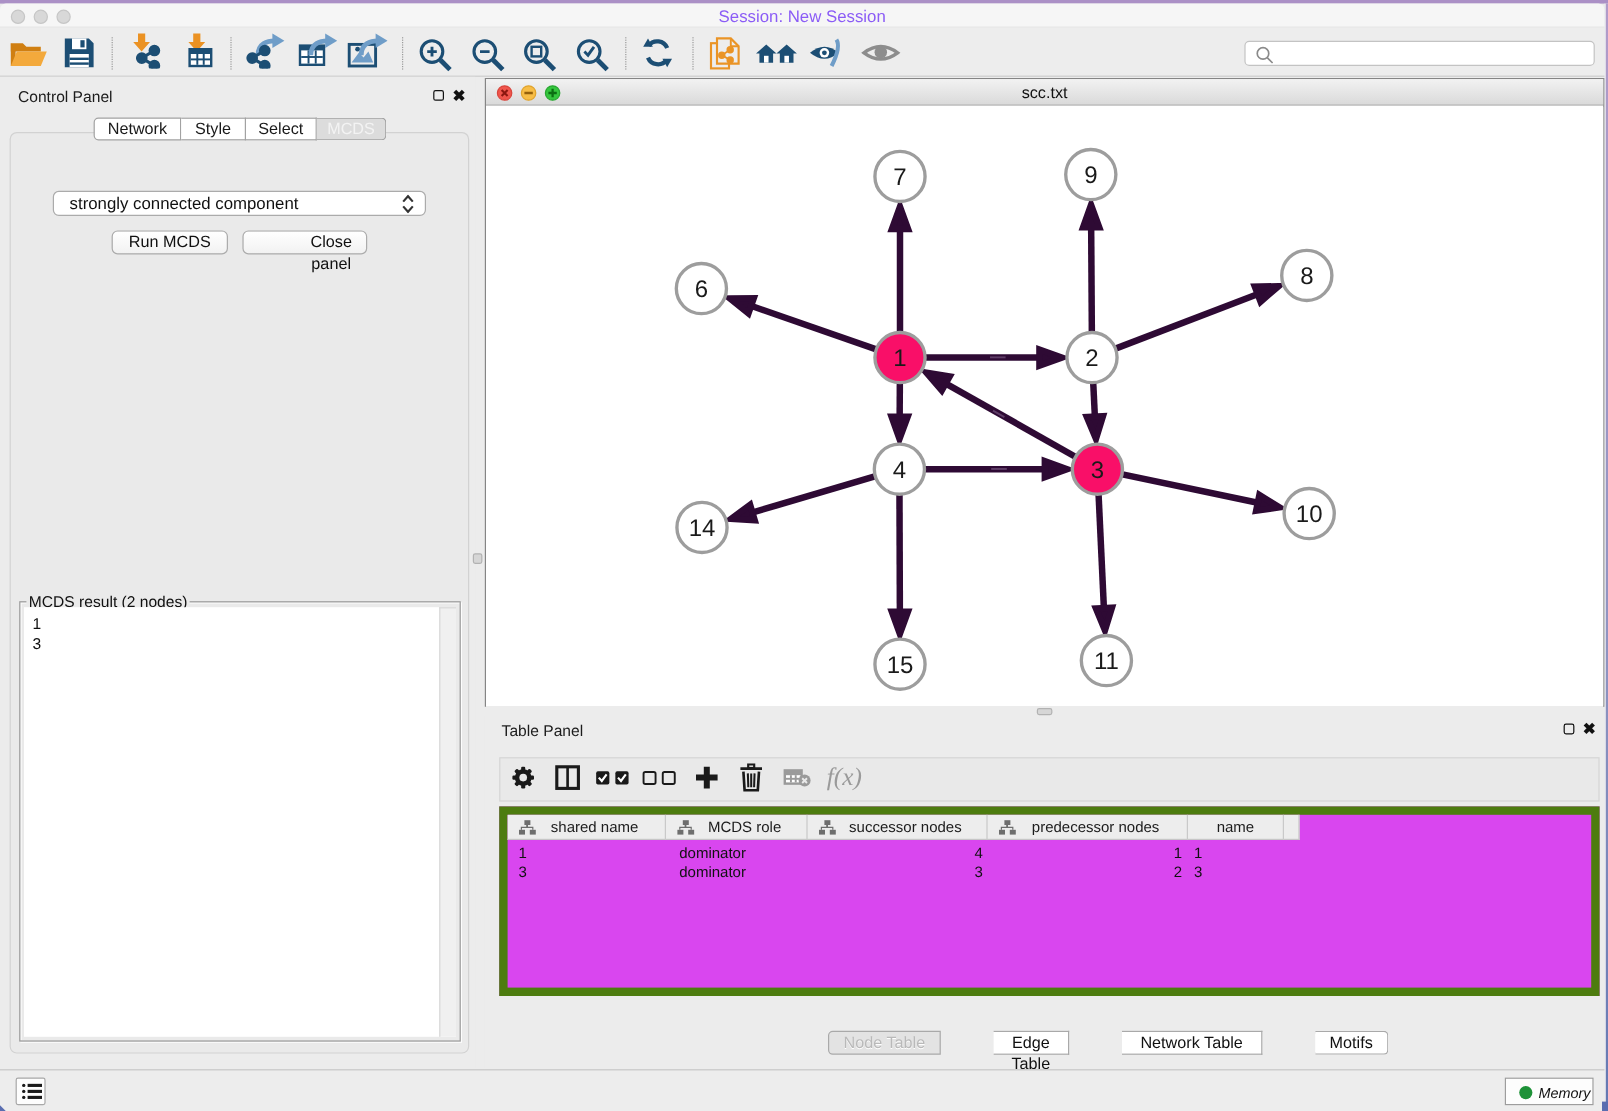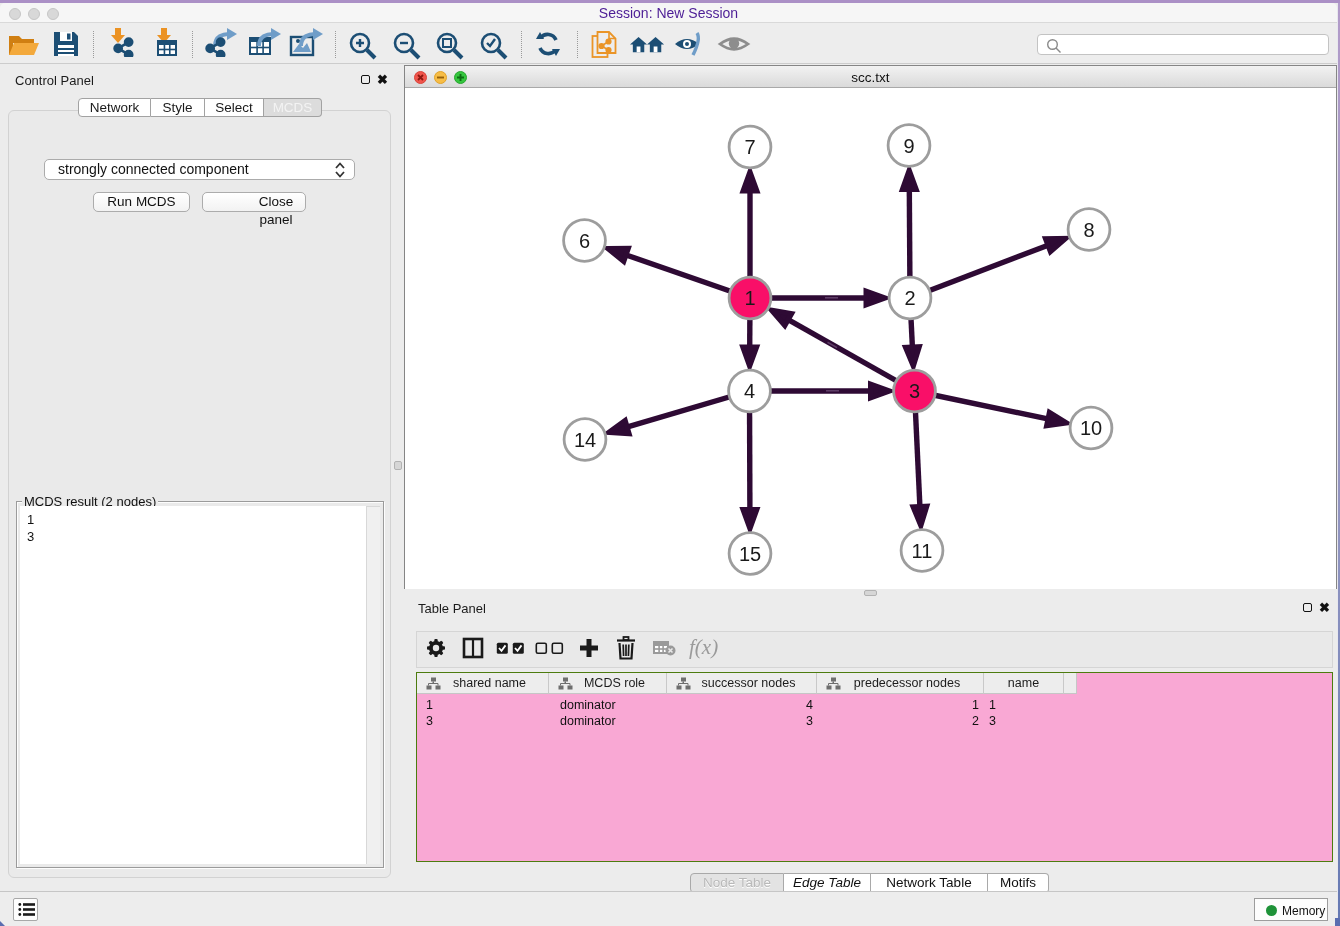--- a/index.html
+++ b/index.html
@@ -5,21 +5,21 @@
 * { margin:0; padding:0; box-sizing:border-box; }
 html,body { width:1340px; height:926px; overflow:hidden; }
 body { font-family:"Liberation Sans", sans-serif; background:#ececec; position:relative; }
 .abs { position:absolute; }
 
 #topstrip { left:0; top:0; width:1340px; height:3px; background:#ab90c6; }
 #rightstrip { left:1338px; top:3px; width:2px; height:923px; background:linear-gradient(#b29bc9,#8e93c0 60%,#6478b2); }
 #rightgap { position:absolute; left:1337px; top:3px; width:1px; height:923px; background:#e8e8ee; }
 #titlebar { left:0; top:3px; width:1337px; height:20px; background:#f6f6f6; border-bottom:1px solid #d9d9d9; border-radius:5px 5px 0 0; }
 .tl { position:absolute; top:4.5px; width:12px; height:12px; border-radius:50%; background:#d8d8d8; border:1px solid #c6c6c6; }
-#wtitle { position:absolute; top:2px; left:0; width:100%; text-align:center; font-size:14px; color:#4c1d95; }
+#wtitle { position:absolute; top:2px; left:0; width:100%; text-align:center; font-size:14px; color:#8b5cf6; }
 #toolbar { left:0; top:23px; width:1337px; height:41px; background:#ededed; border-bottom:1px solid #cccccc; }
 .sep { position:absolute; top:8px; height:27px; width:0; border-left:1px dotted #9a9a9a; }
 .tbi { position:absolute; top:6px; }
 #searchbox { position:absolute; left:1037px; top:11px; width:292px; height:21px; background:#fff; border:1px solid #c3c3c3; border-radius:4px; }
 
 #cpanel { left:0; top:64px; width:396px; height:826px; background:#ececec; }
 .ptitle { position:absolute; font-size:13px; color:#1c1c1c; }
 .wbtn { position:absolute; width:9px; height:9px; border:1.6px solid #111; border-radius:2px; }
 .xbtn { position:absolute; font-size:13px; font-weight:bold; color:#111; }
 #cpbox { position:absolute; left:8px; top:46px; width:383px; height:768px; background:#eaeaea; border:1px solid #d2d2d2; border-radius:6px; }
@@ -38,21 +38,21 @@
 
 #netwin { left:404px; top:65px; width:933px; height:524px; border:1px solid #858585; background:#fff; }
 #nettitle { position:absolute; left:0; top:0; width:100%; height:22px; background:linear-gradient(#f2f2f2,#dadada); border-bottom:1px solid #a9a9a9; }
 #netname { position:absolute; top:4px; width:100%; text-align:center; font-size:13.5px; color:#111; }
 .light { position:absolute; top:4.5px; width:13px; height:13px; border-radius:50%; }
 #netcanvas { position:absolute; left:0; top:23px; width:931px; height:500px; background:#fff; }
 .nl { font-size:20px; fill:#1a1a1a; font-family:"Liberation Sans",sans-serif; }
 
 #tpanel { left:404px; top:596px; width:933px; height:294px; background:#ececec; }
 #ttoolbar { position:absolute; left:12px; top:35px; width:917px; height:37px; background:#e9e9e9; border:1px solid #d5d5d5; }
-#ttable { position:absolute; left:12px; top:76px; width:917px; height:190px; background:#f9a8d4; border:1px solid #4d7c0f; }
+#ttable { position:absolute; left:12px; top:76px; width:917px; height:158px; background:#d946ef; border:7px solid #4d7c0f; }
 #thead { position:absolute; left:0; top:0; width:660px; height:21px; background:#ededed; border-bottom:1px solid #c6c6c6; border-right:1px solid #c6c6c6; }
 .th { position:absolute; top:0; height:21px; border-right:1px solid #c9c9c9; font-size:12.5px; color:#1c1c1c; text-align:center; line-height:21px; }
 .trow { position:absolute; font-size:12.5px; color:#111; height:16px; line-height:16px; }
 .td { position:absolute; }
 .btabs { position:absolute; display:flex; }
 .btab { height:20px; background:#fff; border:1px solid #a9a9a9; border-left:none; font-size:13.5px; color:#111; text-align:center; line-height:18px; }
 .btab.first { border-left:1px solid #a9a9a9; border-radius:4px 0 0 4px; }
 .btab.last { border-radius:0 4px 4px 0; }
 .btab.sel { background:#e3e3e3; color:#b9b9b9; text-shadow:0 1px 0 #fff; }
 
@@ -403,41 +403,41 @@
         <span class="td" style="left:572px">1</span>
       </div>
       <div class="trow" style="left:0;top:40px;width:917px">
         <span class="td" style="left:9px">3</span>
         <span class="td" style="left:143px">dominator</span>
         <span class="td" style="left:250px;width:146px;text-align:right">3</span>
         <span class="td" style="left:400px;width:162px;text-align:right">2</span>
         <span class="td" style="left:572px">3</span>
       </div>
   </div>
-  <div class="btabs" style="left:286px; top:277px;">
+  <div class="btabs" style="left:286px; top:263px;gap:44px;">
     <div class="btab first sel" style="width:94px;">Node Table</div>
-    <div class="btab" style="width:87px;font-style:italic;">Edge Table</div>
+    <div class="btab" style="width:63px;">Edge Table</div>
     <div class="btab" style="width:117px;">Network Table</div>
     <div class="btab last" style="width:61px;">Motifs</div>
   </div>
 </div>
 <div class="abs" id="statusbar">
   <div id="listbtn">
       <svg width="17" height="15" viewBox="0 0 17 15" style="position:absolute;left:4px;top:3px">
         <g fill="#1a1a1a">
           <circle cx="1.8" cy="2.5" r="1.4"></circle>
           <rect x="5" y="1.2" width="12" height="2.6"></rect>
           <circle cx="1.8" cy="7.5" r="1.4"></circle>
           <rect x="5" y="6.2" width="12" height="2.6"></rect>
           <circle cx="1.8" cy="12.5" r="1.4"></circle>
           <rect x="5" y="11.2" width="12" height="2.6"></rect>
         </g>
       </svg>
     </div>
   <div id="membtn">
       <span style="position:absolute;left:11px;top:6px;width:11px;height:11px;border-radius:50%;background:#1e9238;"></span>
-      <span style="position:absolute;left:27px;top:4.5px;">Memory</span>
+      <span style="position:absolute;left:27px;top:4.5px;font-style:italic;">Memory</span>
     </div>
 </div>
 <div class="abs" style="left:394px;top:461px;width:8px;height:9px;background:#d6d6d6;border:1px solid #b2b2b2;border-radius:2px"></div>
 <div class="abs" style="left:864px;top:590px;width:13px;height:6px;background:#d6d6d6;border:1px solid #b2b2b2;border-radius:2px"></div>
 <div class="abs" style="left:0;bottom:0;width:0;height:0;border-left:5px solid #5a6db0;border-top:5px solid transparent"></div>
 <div class="abs" style="right:0;bottom:0;width:5px;height:8px;background:#5a6db0"></div>
 
 </body></html>

